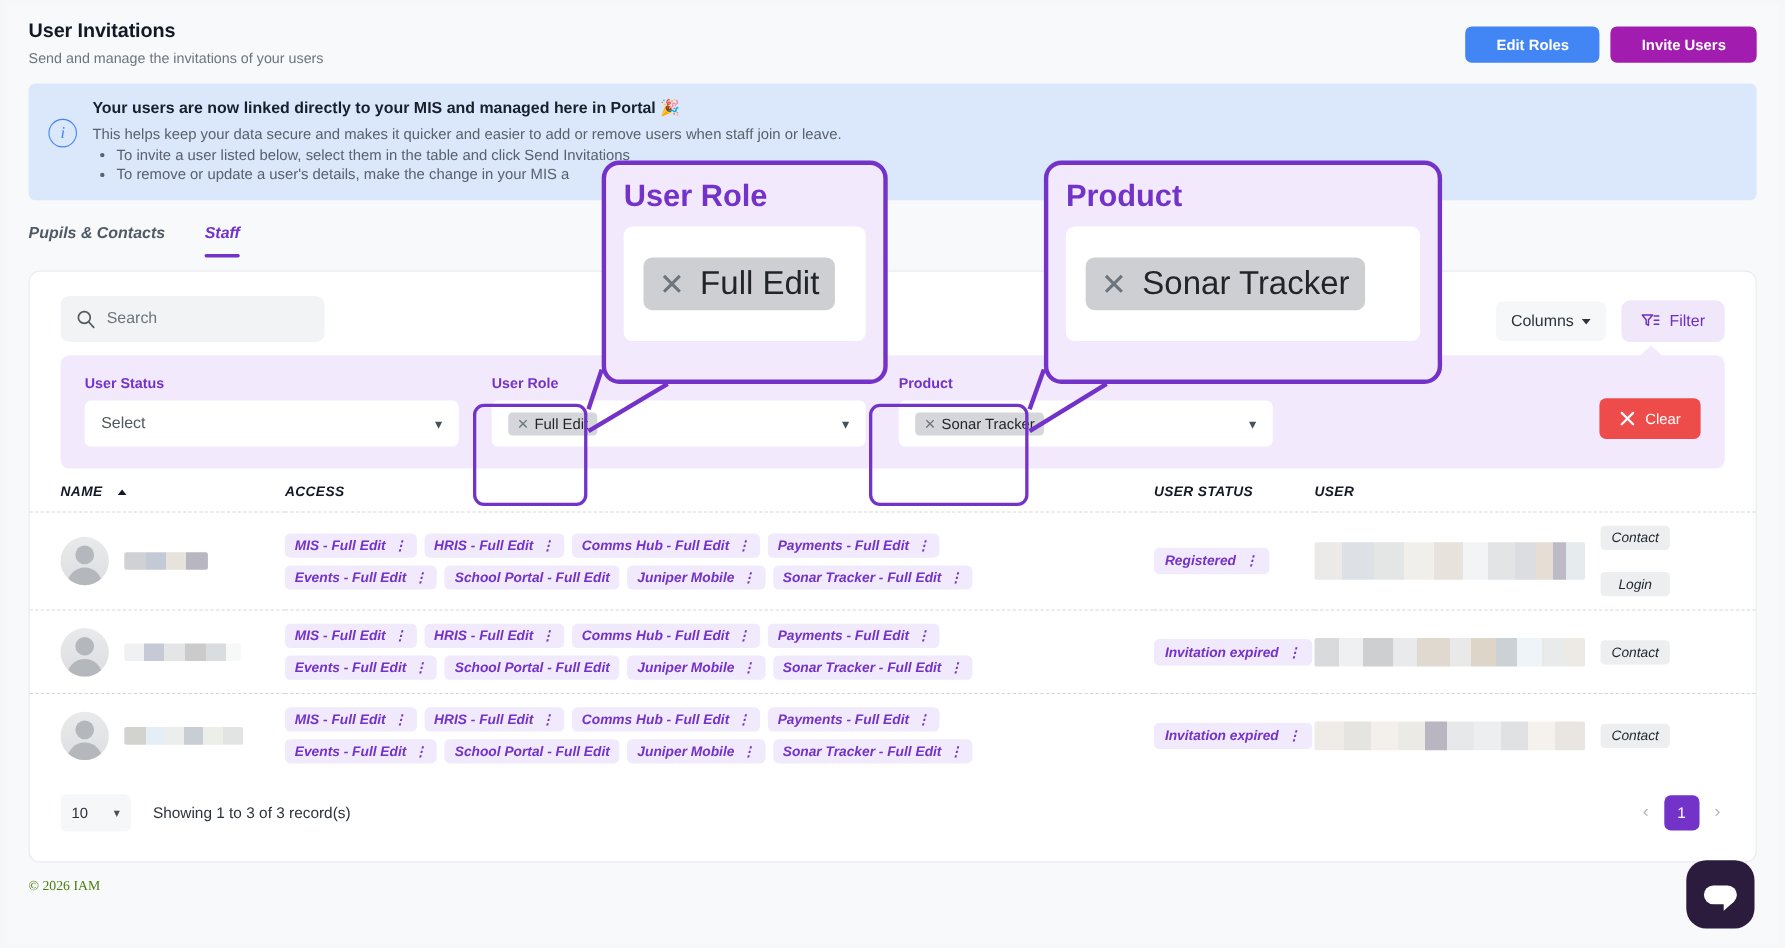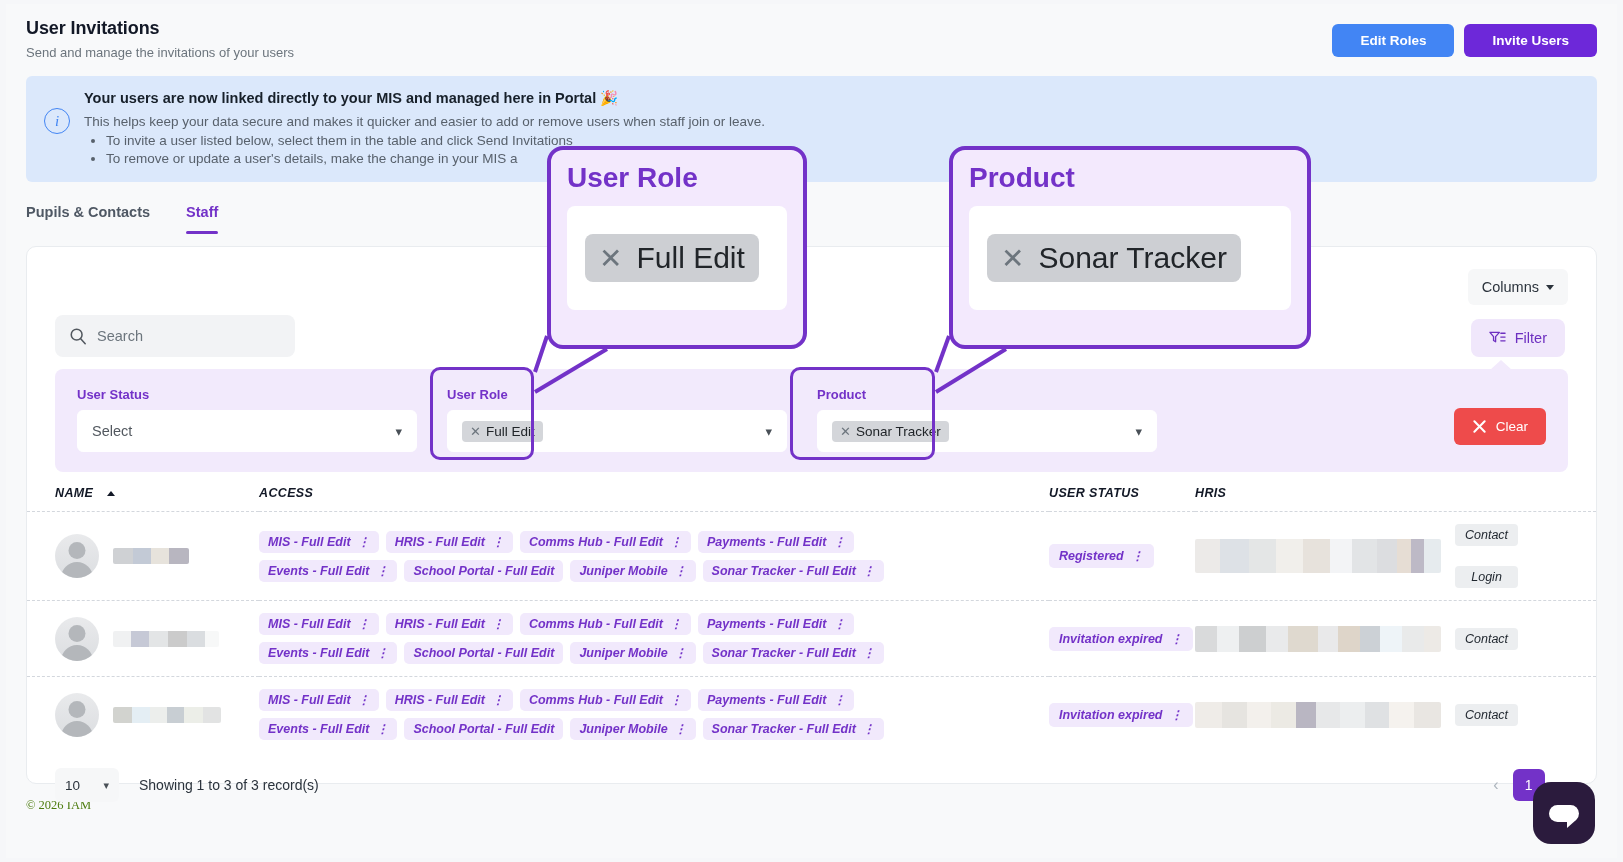--- a/index.html
+++ b/index.html
@@ -22,21 +22,21 @@
   .page-head {
     padding:14px 20px 10px 20px;
     display:flex; align-items:flex-start; justify-content:space-between;
   }
   .page-title { font-size:18px; font-weight:bold; color:#121826; letter-spacing:-0.1px; }
   .page-sub { font-size:13px; color:#6c757d; margin-top:6px; }
   .head-actions { display:flex; gap:10px; margin-top:6px; }
   .btn { border:none; border-radius:6px; font-size:13.5px; font-weight:bold;
          padding:9px 28px; cursor:pointer; color:#fff; font-family:inherit; }
   .btn-blue { background:#4285f4; }
-  .btn-green { background:#6d28d9; }
+  .btn-green { background:#a21caf; }
 
   
   .banner {
     margin:6px 20px 0 20px;
     background:#dbe8fb;
     border-radius:6px;
     padding:14px 18px 16px 18px;
     display:flex; gap:14px; align-items:flex-start;
   }
   .info-icon {
@@ -46,21 +46,21 @@
     font-size:15px; font-style:italic; font-family:"Liberation Serif", serif;
     margin-top:18px;
   }
   .banner-body { flex:1 1 auto; }
   .banner-title { font-size:14.5px; font-weight:bold; color:#17202a; }
   .banner-text { font-size:13.5px; color:#58616c; margin-top:7px; }
   .banner-list { margin:4px 0 0 0; padding-left:22px; }
   .banner-list li { font-size:13.5px; color:#58616c; margin-top:3px; }
 
   
-  .tabs { display:flex; gap:36px; padding:22px 20px 0 20px; }
+  .tabs { display:flex; gap:36px; padding:22px 20px 0 20px;font-style:italic; }
   .tab { font-size:14.5px; font-weight:bold; color:#4f5864; padding-bottom:14px;
          cursor:pointer; position:relative; }
   .tab.active { color:#7332c8; }
   .tab.active::after {
     content:""; position:absolute; left:0; right:0; bottom:0; height:3px;
     background:#7332c8; border-radius:2px;
   }
 
   
   .card {
@@ -68,21 +68,21 @@
     border:1px solid #e9ecef; border-radius:10px;
     height:538px; position:relative;
   }
 
   .toolbar { display:flex; align-items:flex-end; padding:22px 28px 0 28px; }
   .search {
     width:240px; height:42px; background:#f2f3f5; border-radius:8px;
     display:flex; align-items:center; gap:10px; padding:0 14px;
   }
   .search-ph { font-size:14.5px; color:#6c757d; }
-  .toolbar-right { margin-left:auto; display:flex; align-items:center; gap:14px;flex-direction:column; }
+  .toolbar-right { margin-left:auto; display:flex; align-items:center; gap:14px; }
   .columns-btn {
     font-size:14.5px; color:#2b333c; padding:10px 14px; border-radius:6px;
     background:#f6f7f8; cursor:pointer; display:flex; align-items:center; gap:7px;
   }
   .caret { width:0;height:0;border-left:4.5px solid transparent;border-right:4.5px solid transparent;
            border-top:5.5px solid #2b333c; }
   .filter-btn {
     font-size:14.5px; color:#6d2fc0; background:#f0e7fb; border-radius:8px;
     padding:11px 18px; display:flex; align-items:center; gap:9px; cursor:pointer;
     position:relative;
@@ -320,21 +320,21 @@
 
     <table>
       <thead>
         <tr>
           <th class="th-name">
             <span>NAME</span>
             <span class="sort-asc"></span>
           </th>
           <th class="th-access">ACCESS</th>
           <th class="th-status">USER STATUS</th>
-          <th class="th-email">HRIS</th>
+          <th class="th-email">USER</th>
         </tr>
       </thead>
       <tbody>
 
         <tr>
           <td>
             <div class="td-name">
               <div class="avatar"></div>
               <span class="redact" style="width:76px;background:linear-gradient(90deg,#cfd1d4 0 26%,#c3cad6 26% 50%,#e7e3dc 50% 74%,#b8b6c0 74% 100%)"></span>
             </div>

